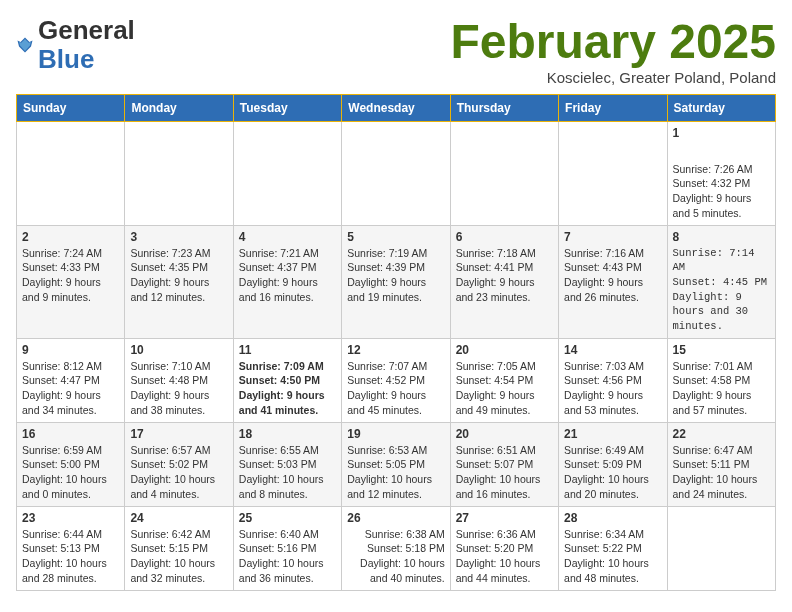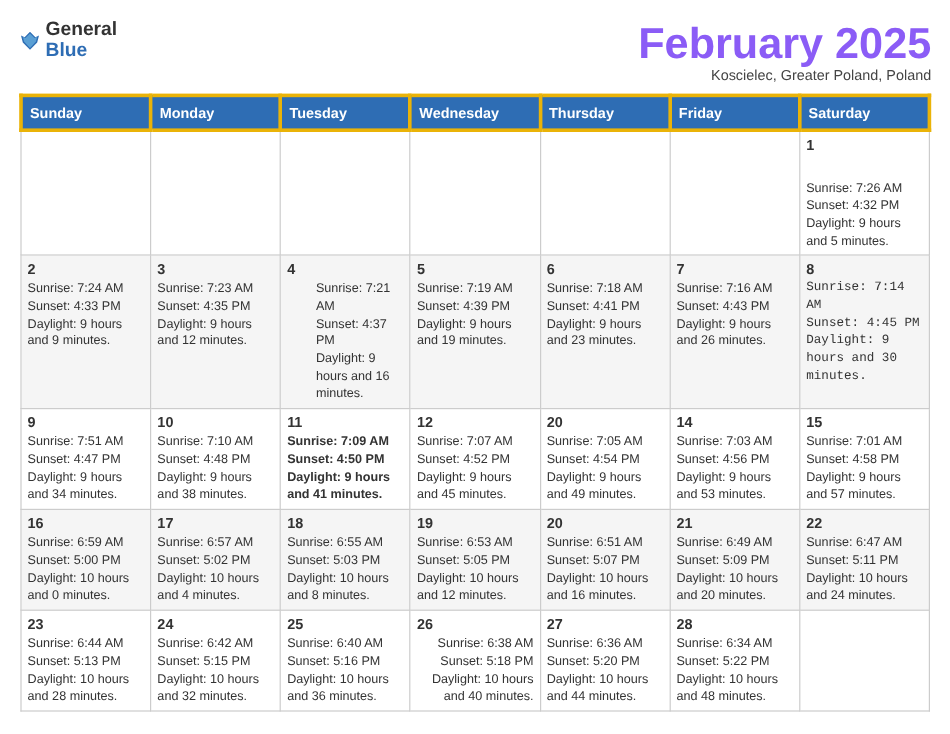--- a/index.html
+++ b/index.html
@@ -15,56 +15,56 @@
       justify-content: space-between;
       align-items: flex-start;
       margin-bottom: 8px;
     }
     .logo {
       display: flex;
       align-items: center;
       gap: 4px;
     }
     .logo-text {
-      font-size: 16px;
+      font-size: 26px;
       font-weight: bold;
       line-height: 1.1;
     }
     .logo-general { color: #333; }
     .logo-blue { color: #2e6db4; }
     .logo-icon {
       width: 18px;
       height: 18px;
     }
     .title-area {
       text-align: right;
     }
     .calendar-title {
-      font-size: 36px;
+      font-size: 48px;
       font-weight: bold;
-      color: #8b5cf6;
+      color: #4d7c0f;
       line-height: 1.1;
     }
     .calendar-subtitle {
-      font-size: 12px;
+      font-size: 15px;
       color: #444;
     }
     .calendar-table {
       width: 100%;
       border-collapse: collapse;
       font-size: 11px;
     }
     .calendar-table th {
       background-color: #2e6db4;
       color: white;
       text-align: left;
       padding: 6px 6px;
       font-size: 12px;
       font-weight: bold;
-      border: 3px solid #eab308;
+      border: 1px solid #eab308;
     }
     .calendar-table td {
       border: 1px solid #ccc;
       vertical-align: top;
       padding: 4px 5px;
       width: calc(100% / 7);
       min-height: 80px;
       background: #fff;
     }
     .calendar-table tr:nth-child(even) td {
@@ -151,21 +151,21 @@
           <div class="cell-content">
             <span class="day-number">3</span>
             <div class="day-info" style="white-space: pre-line;">Sunrise: 7:23 AM
 Sunset: 4:35 PM
 Daylight: 9 hours and 12 minutes.</div>
           </div>
         </td>
         <td>
           <div class="cell-content">
             <span class="day-number">4</span>
-            <div class="day-info" style="white-space: pre-line; margin-left: 24px;">Sunrise: 7:21 AM
+            <div class="day-info" style="white-space: pre-line;">Sunrise: 7:21 AM
 Sunset: 4:37 PM
 Daylight: 9 hours and 16 minutes.</div>
           </div>
         </td>
         <td>
           <div class="cell-content">
             <span class="day-number">5</span>
             <div class="day-info" style="white-space: pre-line;">Sunrise: 7:19 AM
 Sunset: 4:39 PM
 Daylight: 9 hours and 19 minutes.</div>
@@ -193,21 +193,21 @@
             <div class="day-info" style="white-space: pre-line; font-family: Liberation Mono, monospace;">Sunrise: 7:14 AM
 Sunset: 4:45 PM
 Daylight: 9 hours and 30 minutes.</div>
           </div>
         </td>
       </tr>
       <tr>
         <td>
           <div class="cell-content">
             <span class="day-number">9</span>
-            <div class="day-info" style="white-space: pre-line;">Sunrise: 7:51 AM
+            <div class="day-info" style="white-space: pre-line;">Sunrise: 8:12 AM
 Sunset: 4:47 PM
 Daylight: 9 hours and 34 minutes.</div>
           </div>
         </td>
         <td>
           <div class="cell-content">
             <span class="day-number">10</span>
             <div class="day-info" style="white-space: pre-line;">Sunrise: 7:10 AM
 Sunset: 4:48 PM
 Daylight: 9 hours and 38 minutes.</div>

